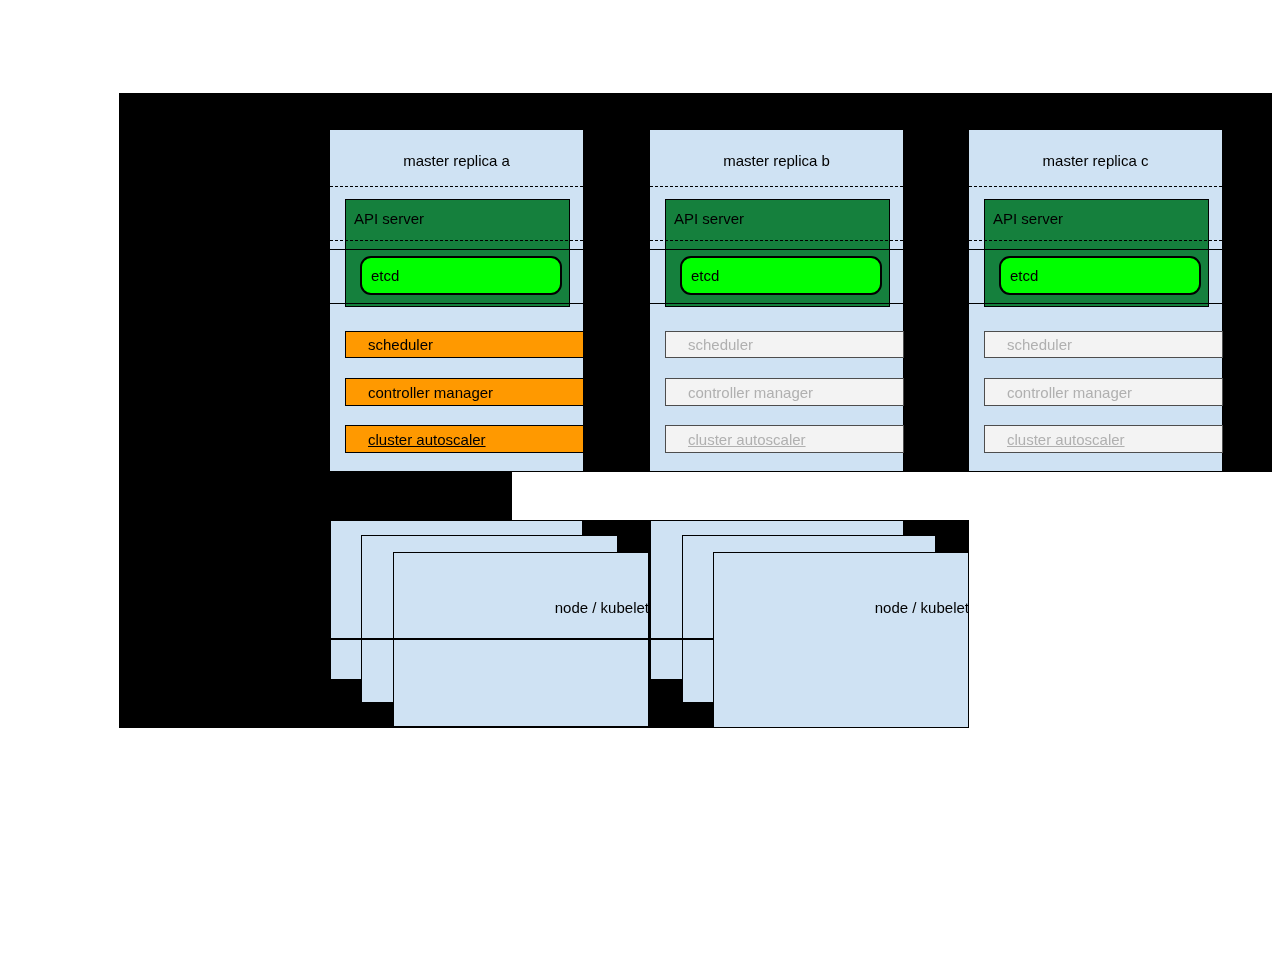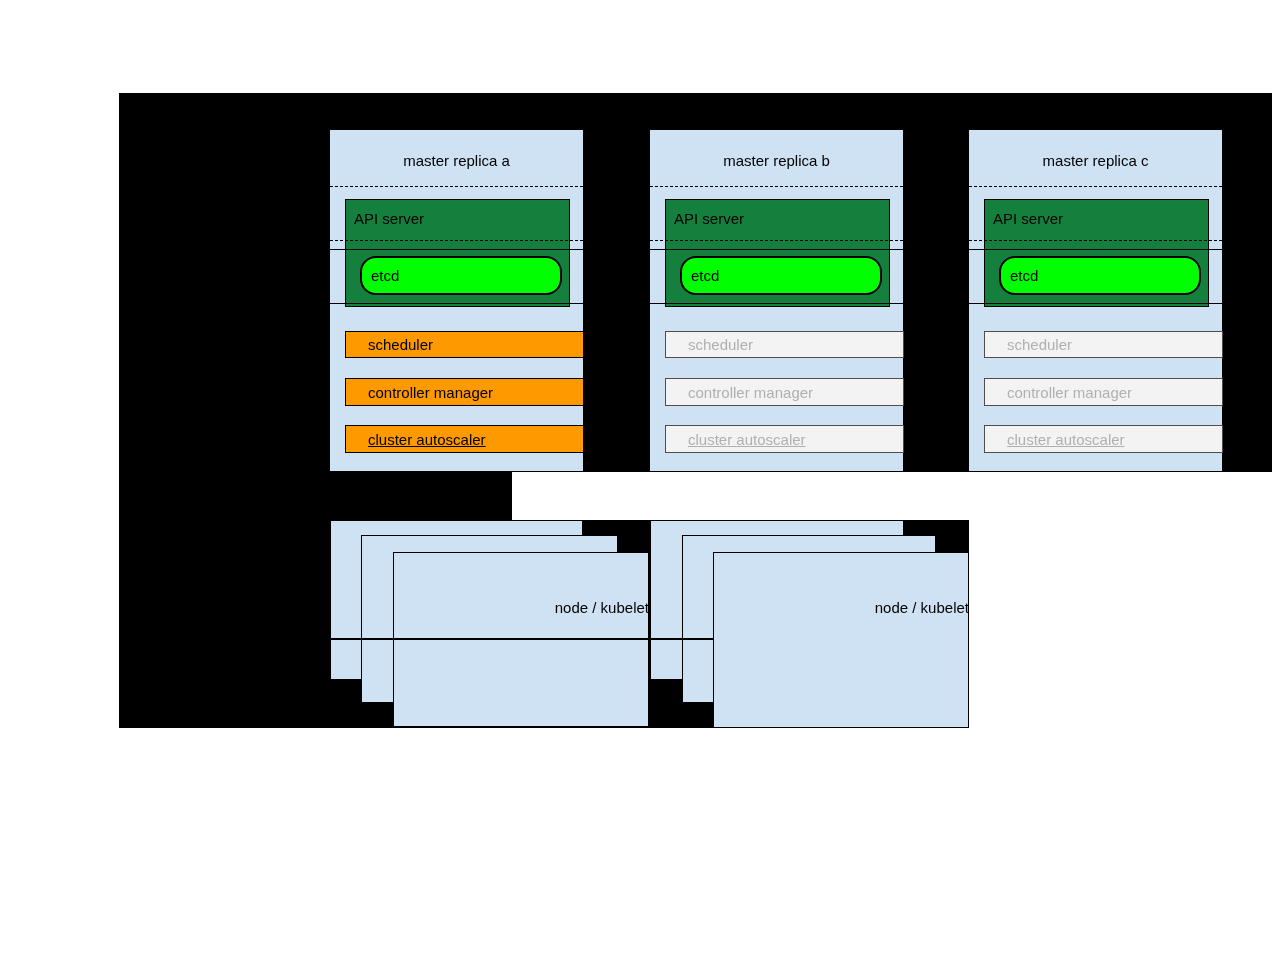--- a/index.html
+++ b/index.html
@@ -13,21 +13,21 @@
   .replica{position:absolute;top:129px;width:253px;height:341px;background:#cfe2f3;border:1px solid #000;}
   .rep-a{left:329px;} .rep-b{left:649px;} .rep-c{left:968px;}
   .replica-title{position:absolute;top:22px;left:0;width:100%;text-align:center;}
   .dashed{position:absolute;left:0;width:100%;height:0;border-top:1px dashed #000;}
   .d1{top:56px;} .d2{top:110px;}
   .solid{position:absolute;left:0;width:100%;height:1px;background:#000;}
   .s1{top:119px;} .s2{top:173px;}
   .api-box{position:absolute;left:15px;top:69px;width:223px;height:106px;background:#15803d;border:1px solid #000;}
   .api-label{position:absolute;left:8px;top:10px;}
   .etcd{position:absolute;left:30px;top:126px;width:189px;height:35px;background:#00ff00;
-        border:2px solid #000;border-radius:16px;display:flex;align-items:center;padding-left:9px;box-sizing:content-box;}
+        border:2px solid #000;border-radius:11px;display:flex;align-items:center;padding-left:9px;box-sizing:content-box;}
   .comp{position:absolute;left:15px;width:215px;display:flex;align-items:center;padding-left:22px;
         background:#ff9900;border:1px solid #000;color:#000;}
   .c1{top:201px;height:25px;} .c2{top:248px;height:26px;text-align:center;} .c3{top:295px;height:26px;text-decoration:underline;}
   .inactive .comp{background:#f3f3f3;border-color:#4d4d4d;color:#b0b0b0;}
 
   .nodebox{position:absolute;background:#cfe2f3;border:1px solid #000;}
   .n1-back{left:330px;top:520px;width:251px;height:158px;z-index:2;}
   .n1-mid{left:361px;top:535px;width:255px;height:166px;z-index:3;}
   .n1-front{left:393px;top:552px;width:254px;height:173px;z-index:4;}
   .n2-back{left:650px;top:520px;width:252px;height:158px;z-index:2;}

